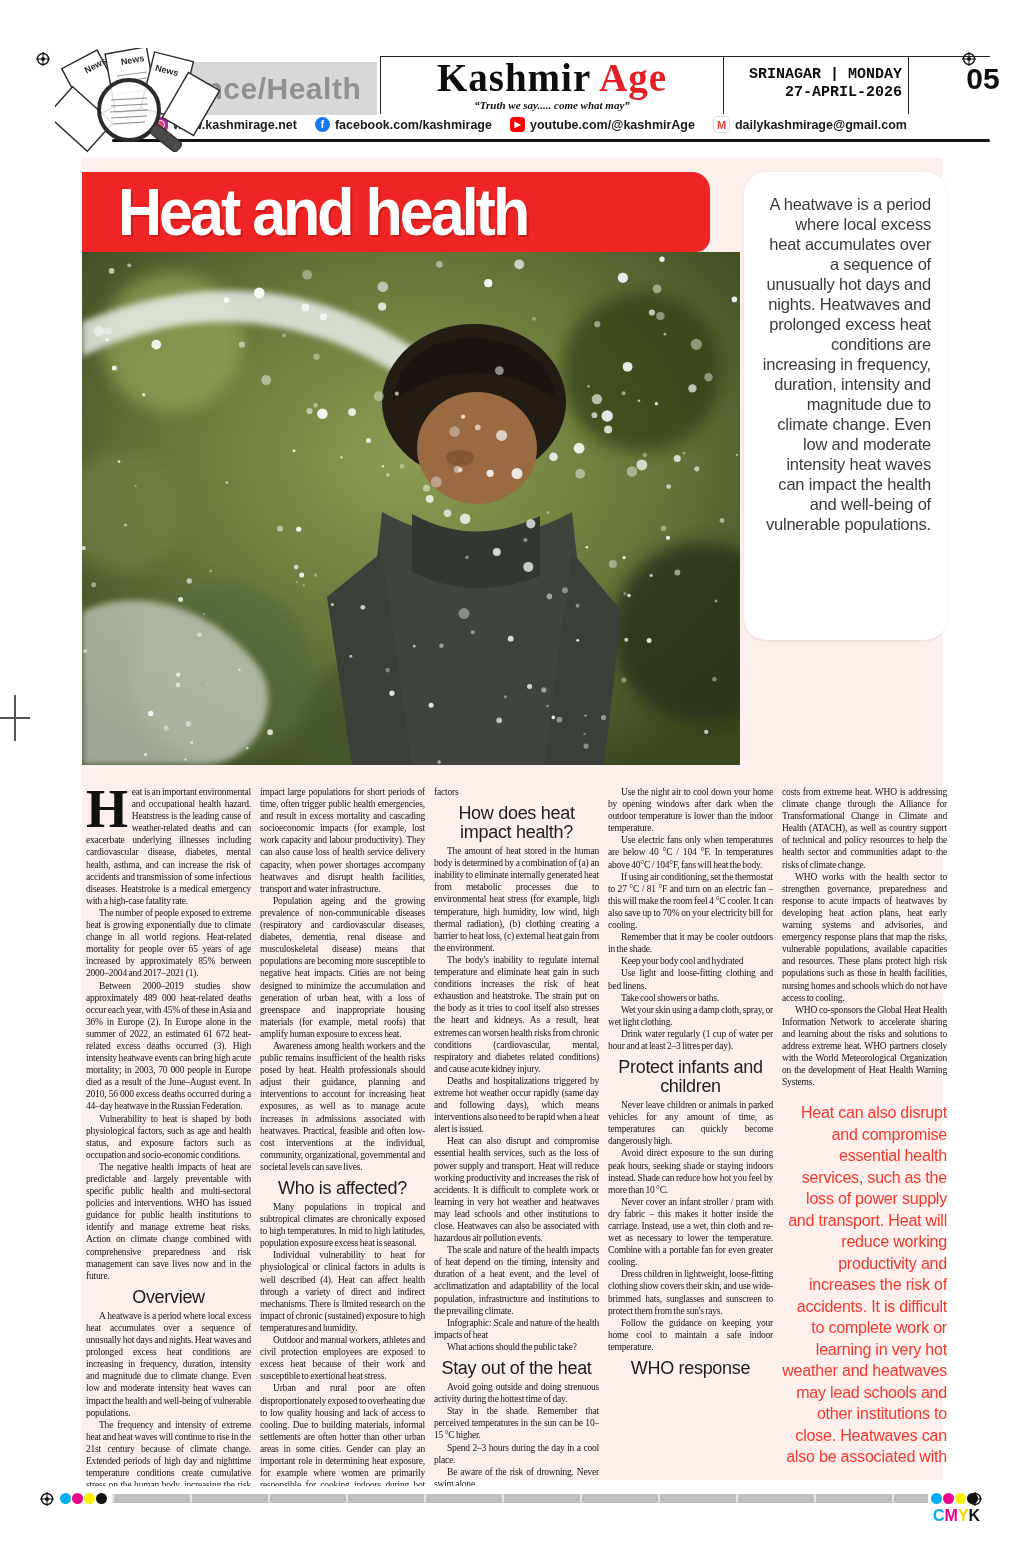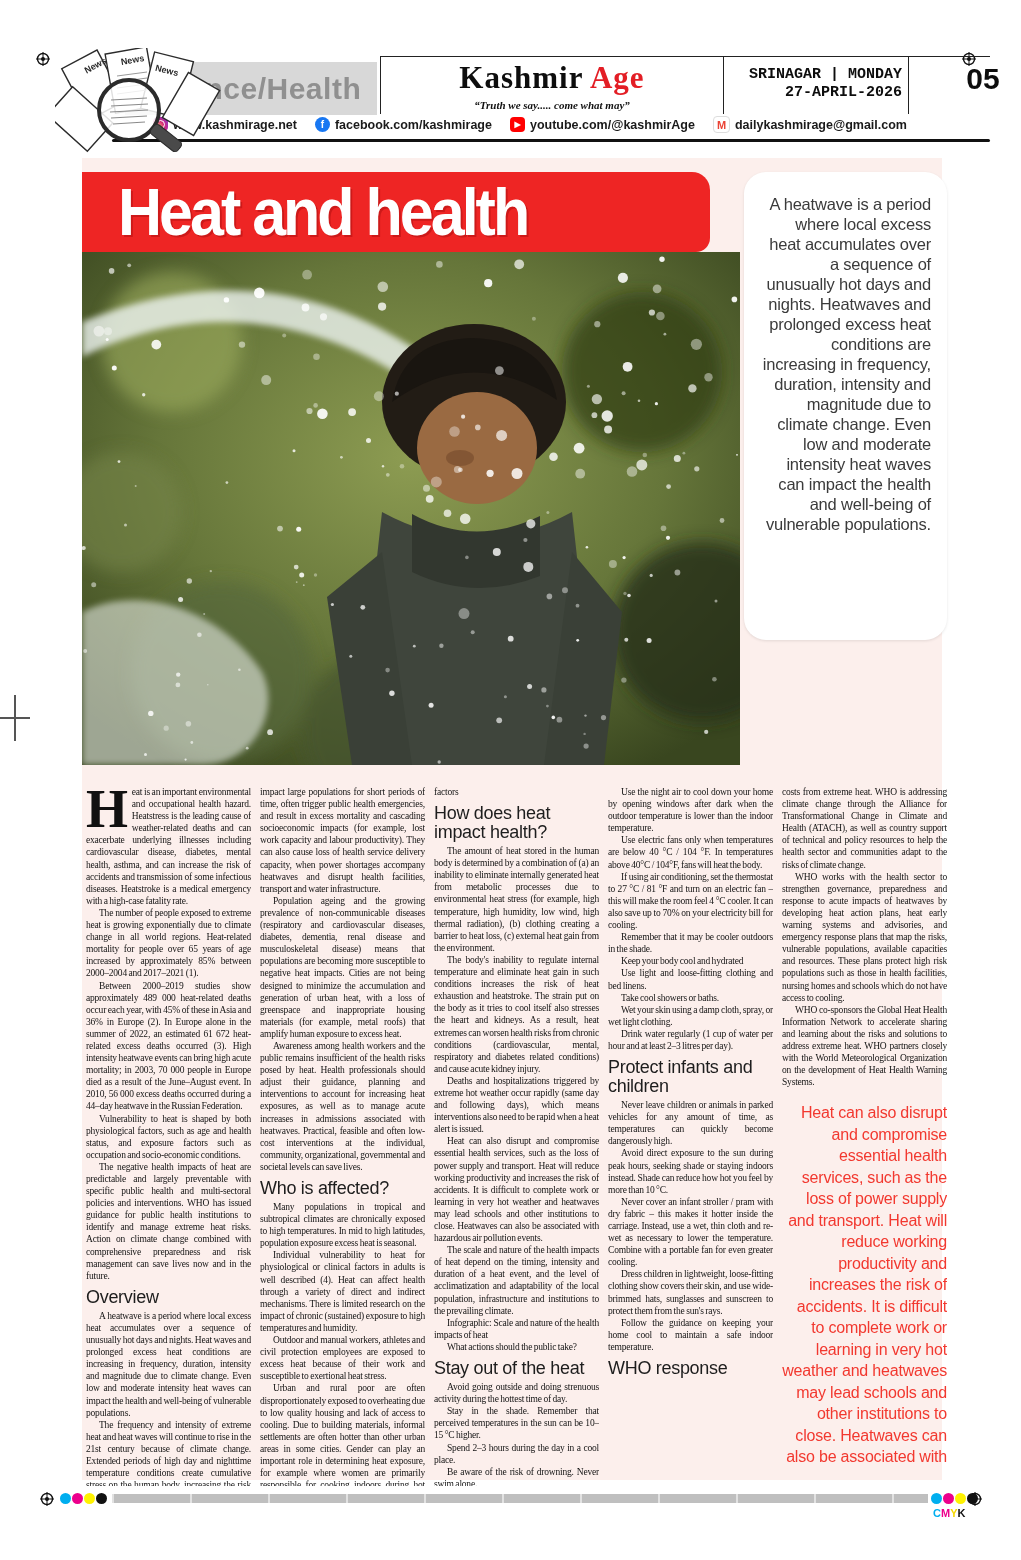--- a/index.html
+++ b/index.html
@@ -14,21 +14,21 @@
   .cropmark-left .v{position:absolute;left:14px;top:0;width:2px;height:46px;background:#555;}
 
   
   .header{position:absolute;left:0;top:0;width:1021px;height:158px;}
   .hline-top{position:absolute;left:380px;top:56px;width:610px;height:1px;background:#222;}
   .vline{position:absolute;top:57px;width:1px;height:57px;background:#222;}
   .section-bar{position:absolute;left:125px;top:62px;width:252px;height:53px;background:#d8d8d8;
                display:flex;align-items:center;justify-content:center;}
   .section-bar span{font-family:"Liberation Sans",sans-serif;font-weight:bold;font-size:30px;color:#909090;letter-spacing:.5px;}
   .masthead{position:absolute;left:383px;top:58px;width:338px;height:56px;text-align:center;}
-  .masthead .mh-line{font-family:"Liberation Serif",serif;font-weight:bold;font-size:31px;line-height:40px;color:#0d0d0d;letter-spacing:1px;}
+  .masthead .mh-line{font-family:"Liberation Serif",serif;font-weight:bold;font-size:39px;line-height:40px;color:#0d0d0d;letter-spacing:1px;}
   .masthead .mh-red{color:#e31e25;}
   .masthead .tagline{font-family:"Liberation Serif",serif;font-style:italic;font-weight:bold;font-size:11px;color:#111;margin-top:1px;}
   .dateline{position:absolute;left:730px;top:66px;width:172px;text-align:right;
             font-family:Liberation Mono, monospace;font-weight:bold;font-size:15px;line-height:18px;color:#0d0d0d;}
   .pagenum{position:absolute;left:908px;top:62px;width:62px;text-align:center;
            font-family:"Liberation Sans",sans-serif;font-weight:bold;font-size:30px;color:#0d0d0d;margin-left:44px;}
   .social-row{position:absolute;left:180px;top:116px;width:700px;display:flex;justify-content:center;gap:18px;align-items:center;}
   .social-item{display:flex;align-items:center;gap:5px;font-family:"Liberation Sans",sans-serif;
                font-weight:bold;font-size:12.5px;color:#1a1a1a;}
   .sicon{width:15px;height:15px;border-radius:4px;display:flex;align-items:center;justify-content:center;
@@ -61,32 +61,32 @@
                color:#3b3b3b;text-align:right;letter-spacing:-0.2px;}
 
   
   .columns{position:absolute;left:4px;top:628px;width:861px;height:700px;overflow:hidden;
            display:grid;grid-template-columns:repeat(5,1fr);column-gap:9px;}
   .col{overflow:hidden;}
   .para{margin:0;font-size:9.5px;line-height:12.1px;letter-spacing:-0.2px;word-spacing:-0.6px;
         text-align:justify;color:#141414;text-indent:13px;}
   .para.cont{text-indent:0;}
   .col-heading{margin:6px 0 3px 0;font-family:"Liberation Sans",sans-serif;font-weight:normal;
-               font-size:18px;line-height:19px;color:#1d1d1d;letter-spacing:-0.3px;}
+               font-size:18px;line-height:19px;color:#1d1d1d;letter-spacing:-0.3px;text-align:center;}
   .dropcap{float:left;font-family:"Liberation Serif",serif;font-weight:bold;font-size:54px;line-height:43px;
            padding:2px 4px 0 0;color:#111;}
   .pull-quote{margin-top:14px;font-family:"Liberation Sans",sans-serif;font-size:16px;line-height:21.5px;
               color:#f2382f;text-align:right;letter-spacing:-0.2px;}
 
   
   .footer-dot{position:absolute;width:11px;height:11px;border-radius:50%;top:1493px;}
   .graybar{position:absolute;left:112px;top:1494px;width:816px;height:9px;background:#bfbfbf;
            background-image:repeating-linear-gradient(90deg,rgba(255,255,255,.55) 0 2px,transparent 2px 78px);}
   .cmyk-label{position:absolute;left:933px;top:1507px;font-family:"Liberation Sans",sans-serif;
-              font-weight:bold;font-size:11px;letter-spacing:0;}
+              font-weight:bold;font-size:16px;letter-spacing:0;}
   .cmyk-label span{display:inline-block;}
   .cl-c{color:#00aeef;} .cl-m{color:#ec008c;} .cl-y{color:#f5d800;} .cl-k{color:#111;}
 </style>
 </head>
 <body>
 
 <div class="page">
 
   <div class="regmark" style="left:36px;top:52px;">
     <svg width="14" height="14">

